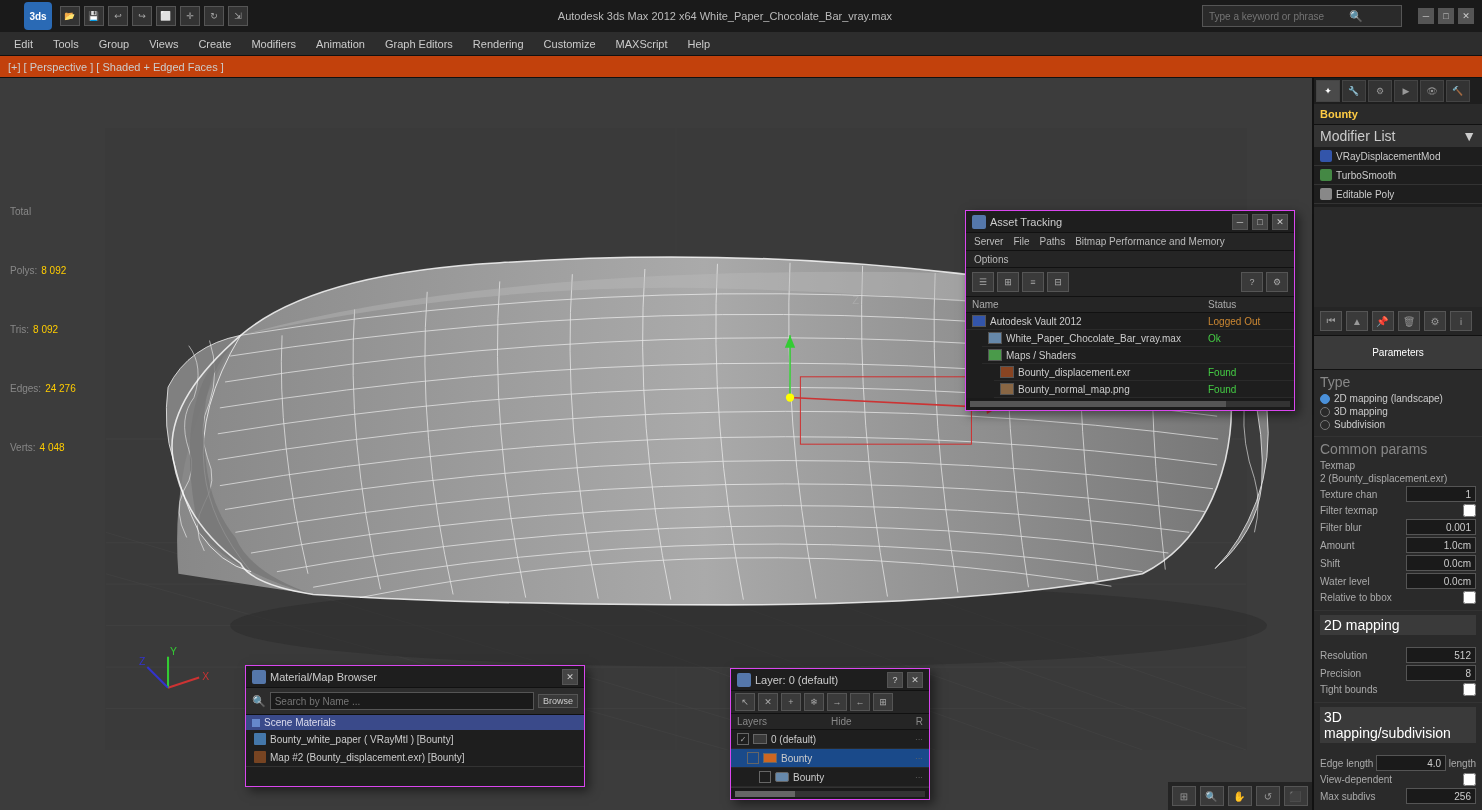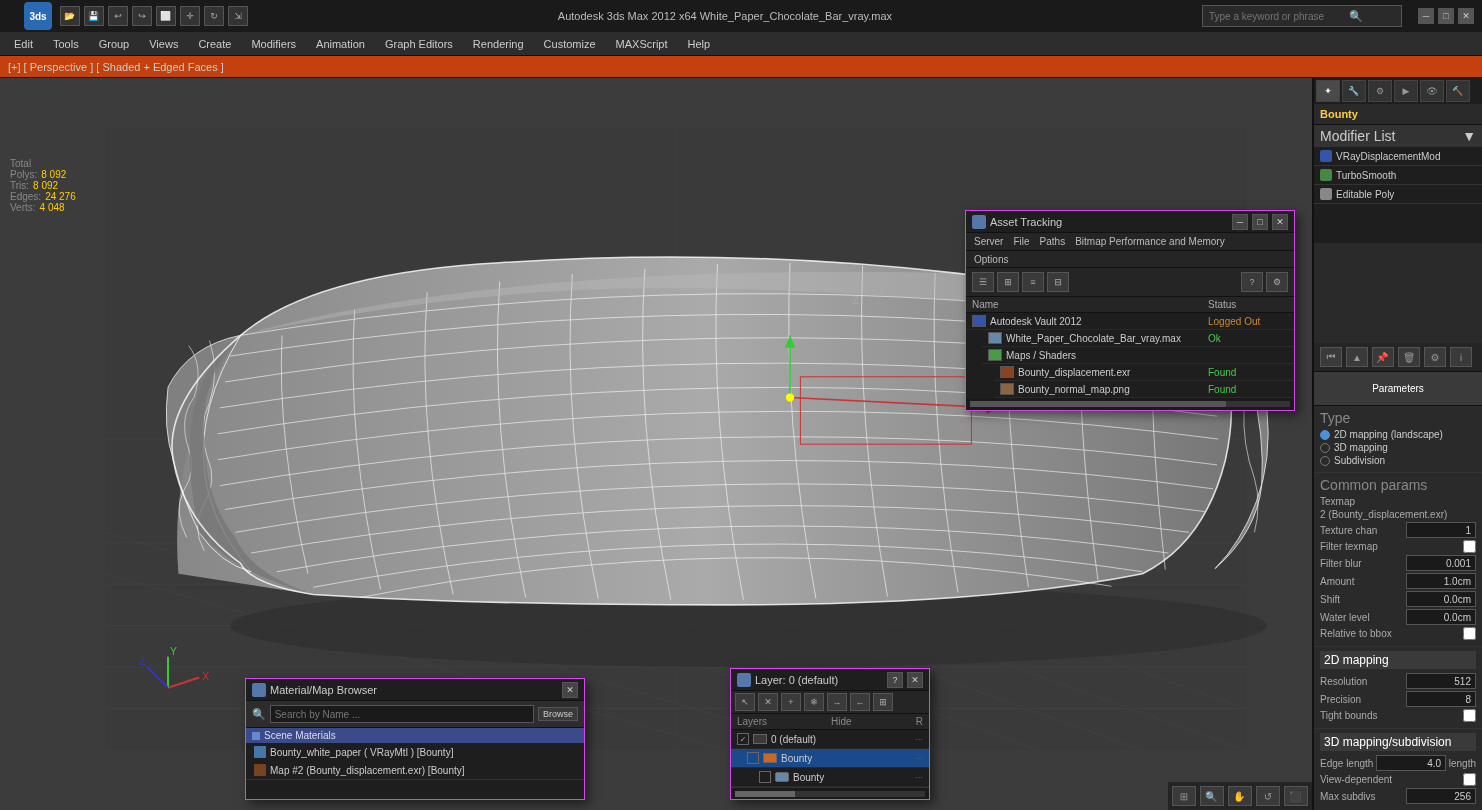--- a/index.html
+++ b/index.html
@@ -22,21 +22,21 @@
 
     
     #viewport-header { background: #c2410c; height: 22px; display: flex; align-items: center; padding: 0 8px; gap: 8px; border-bottom: 1px solid #111; }
 
     
     #main-layout { display: flex; height: calc(810px - 32px - 24px - 22px); }
 
     
     #left-stats { position: absolute; top: 80px; left: 10px; color: #bbb; font-size: 10px; z-index: 5; pointer-events: none; }
     #left-stats .stat-label { color: #888; }
-    #left-stats .stat-row { display: flex; gap: 4px; }
+    #left-stats .stat-row { display: flex; gap: 4px; margin-top: 48px; }
     #left-stats .stat-value { color: #ffcc00; }
 
     
     #viewport { flex: 1; background: #3c3c3c; position: relative; overflow: hidden; }
 
     
     #model-container { position: absolute; top: 50px; left: 60px; right: 20px; bottom: 60px; }
     #model-svg { width: 100%; height: 100%; }
 
     
@@ -66,31 +66,31 @@
     .radio-label { font-size: 10px; color: #ccc; }
 
     #common-params { padding: 4px 6px; border-bottom: 1px solid #333; }
     .param-row { display: flex; align-items: center; justify-content: space-between; margin-bottom: 2px; }
     .param-label { font-size: 10px; color: #aaa; }
     .param-value { background: #1a1a1a; border: 1px solid #555; color: #ccc; font-size: 10px; height: 16px; width: 70px; text-align: right; padding: 0 4px; }
     .param-row-single { font-size: 10px; color: #aaa; margin-bottom: 2px; }
 
     #mapping-2d { padding: 4px 6px; border-bottom: 1px solid #333; }
     #mapping-3d { padding: 4px 6px; }
-    .mapping-header { background: #3a3a3a; padding: 2px 4px; font-size: 12px; color: #fff; margin-bottom: 4px; cursor: pointer; }
+    .mapping-header { background: #3a3a3a; padding: 2px 4px; font-size: 14px; color: #fff; margin-bottom: 12px; cursor: pointer; }
 
     
     .floating-window { position: absolute; background: #2d2d2d; border: 1px solid #d946ef; box-shadow: 4px 4px 10px rgba(0,0,0,0.5); z-index: 100; }
     .fw-titlebar { background: #1e1e1e; height: 22px; display: flex; align-items: center; padding: 0 6px; gap: 4px; cursor: move; border-bottom: 1px solid #111; }
     .fw-icon { width: 14px; height: 14px; background: #5577aa; border-radius: 2px; flex-shrink: 0; }
     .fw-title { flex: 1; font-size: 11px; color: #ccc; }
     .fw-btn { width: 16px; height: 16px; background: #444; display: flex; align-items: center; justify-content: center; font-size: 9px; color: #ccc; cursor: pointer; border: 1px solid #555; }
 
     
-    #material-browser { left: 245px; bottom: 10px; width: 340px; }
+    #material-browser { left: 245px; bottom: 23px; width: 340px; }
     #mat-search { display: flex; align-items: center; padding: 4px 6px; gap: 4px; border-bottom: 1px solid #111; }
     #mat-search input { flex: 1; background: #1a1a1a; border: 1px solid #555; color: #ccc; height: 18px; font-size: 10px; padding: 0 4px; }
     #mat-section { background: #3a4a8a; padding: 2px 6px; font-size: 10px; color: #dde; display: flex; align-items: center; gap: 4px; }
     .mat-section-icon { width: 8px; height: 8px; background: #6688cc; }
     #mat-items { background: #1e1e1e; }
     .mat-item { padding: 3px 8px; font-size: 10px; color: #ccc; cursor: pointer; display: flex; align-items: center; gap: 4px; }
     .mat-item-icon { width: 12px; height: 12px; background: #4477aa; border-radius: 1px; flex-shrink: 0; }
     #mat-footer { background: #1e1e1e; height: 20px; border-top: 1px solid #333; }
 
     

